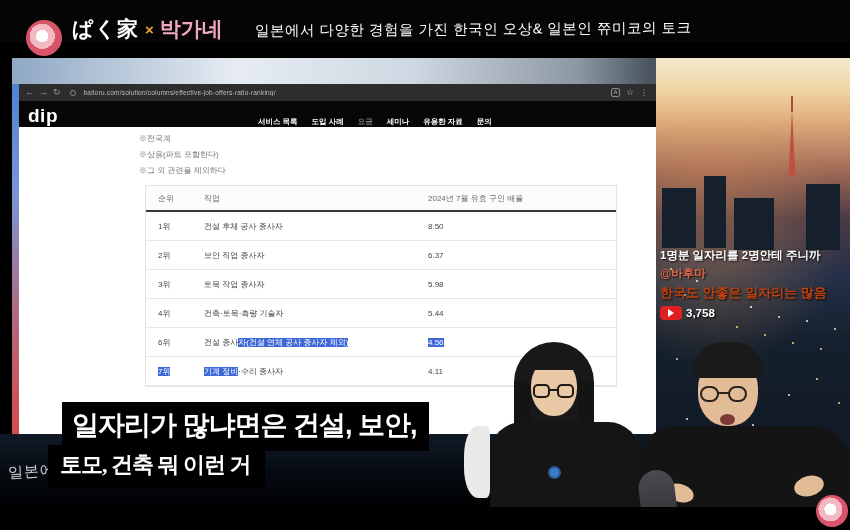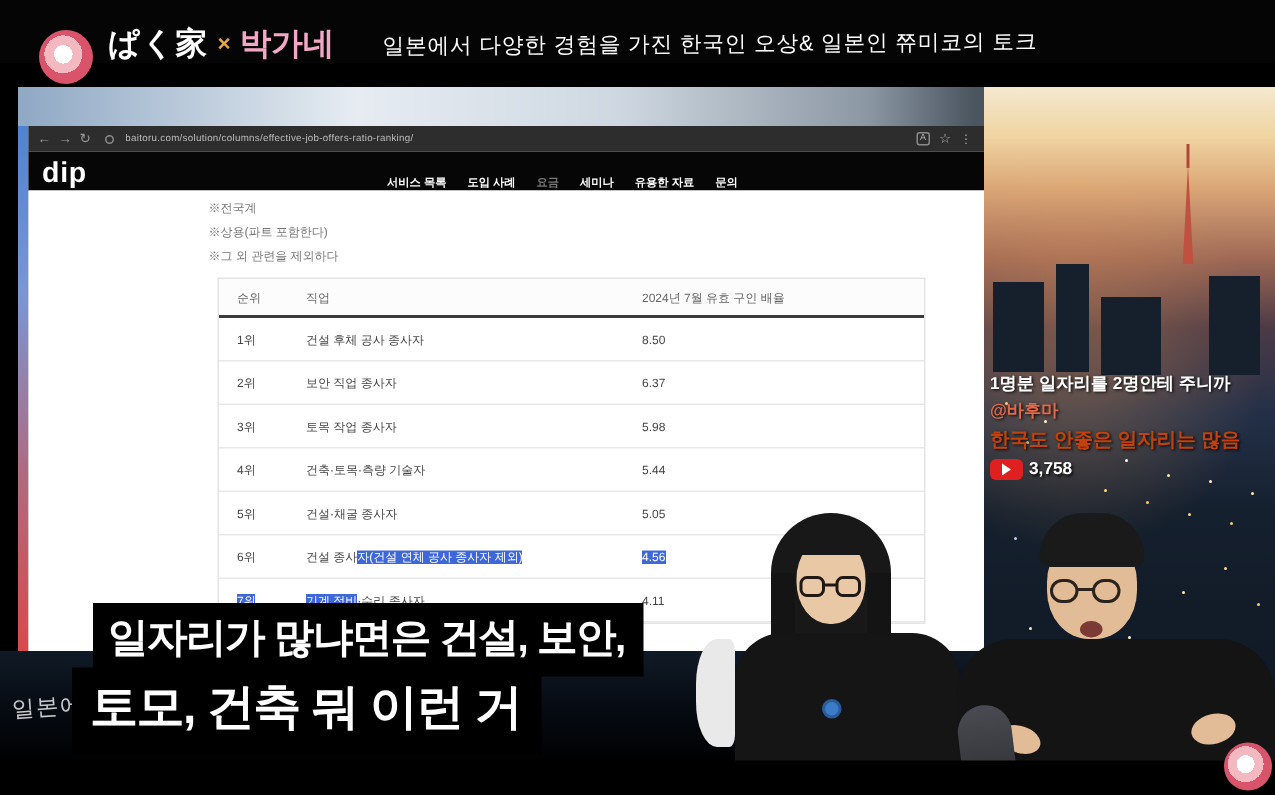--- a/index.html
+++ b/index.html
@@ -109,21 +109,21 @@
   .cm1 { color:#fff; font-size:11.5px; font-weight:bold; }
   .cm-author { color:#e06a4a; font-size:11.5px; font-weight:bold; margin-top:3px; }
   .cm2 { color:#c2410c; font-size:13px; font-weight:bold; margin-top:3px; }
   .likes { display:flex; align-items:center; gap:4px; margin-top:4px; }
   .yt-badge { width:22px; height:14px; background:#e02020; border-radius:4px; display:flex; align-items:center; justify-content:center; }
   .yt-play { width:0; height:0; border-left:6px solid #fff; border-top:4px solid transparent; border-bottom:4px solid transparent; }
   .likes-num { color:#fff; font-size:11.5px; font-weight:bold; }
 
   .cap { position:absolute; z-index:7; background:#000; color:#fff; font-weight:bold; letter-spacing:-1px; white-space:nowrap; }
   .cap1 { left:62px; top:402px; font-size:27px; padding:5px 12px 8px 10px; }
-  .cap2 { left:48px; top:445px; font-size:32px; padding:5px 14px 9px 12px; }
+  .cap2 { left:48px; top:445px; font-size:22px; padding:5px 14px 9px 12px;font-family:Liberation Serif, serif; }
   .cap-faded { position:absolute; left:8px; top:462px; z-index:6; color:rgba(255,255,255,.78); font-size:15px; transform:rotate(-4deg); letter-spacing:1px; }
 
   .bottom-bar { position:absolute; left:0; top:507px; width:850px; height:23px; background:#000; z-index:8; }
   .br-logo { position:absolute; left:816px; top:495px; width:32px; height:32px; border-radius:50%; z-index:9;
     background:radial-gradient(circle at 45% 45%, #fff 0 24%, #f4b8c0 24% 48%, #d9536a 48% 74%, #8e2f3f 74%); }
 </style>
 </head>
 <body>
 
 <div id="stage">
@@ -195,25 +195,20 @@
           <span class="c-rank">3위</span>
           <span class="c-job">토목 작업 종사자</span>
           <span class="c-ratio">5.98</span>
         </div>
         <div class="trow body">
           <span class="c-rank">4위</span>
           <span class="c-job">건축·토목·측량 기술자</span>
           <span class="c-ratio">5.44</span>
         </div>
         <div class="trow body">
-          <span class="c-rank">5위</span>
-          <span class="c-job">건설·채굴 종사자</span>
-          <span class="c-ratio">5.05</span>
-        </div>
-        <div class="trow body">
           <span class="c-rank">6위</span>
           <span class="c-job"><span>건설 종사</span><span class="sel">자(건설 연체 공사 종사자 제외)</span></span>
           <span class="c-ratio"><span class="sel">4.56</span></span>
         </div>
         <div class="trow body">
           <span class="c-rank"><span class="sel">7위</span></span>
           <span class="c-job"><span class="sel">기계 정비</span><span>·수리 종사자</span></span>
           <span class="c-ratio">4.11</span>
         </div>
       </div>

